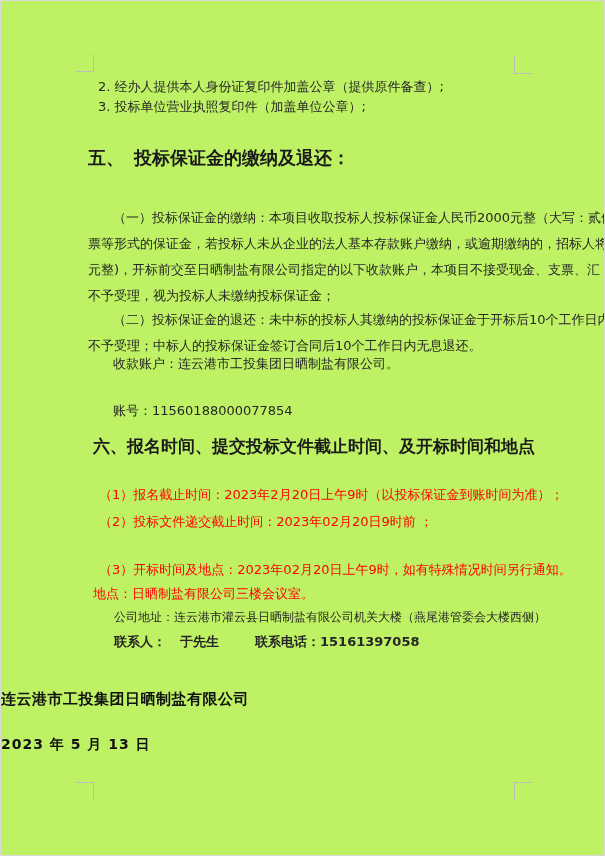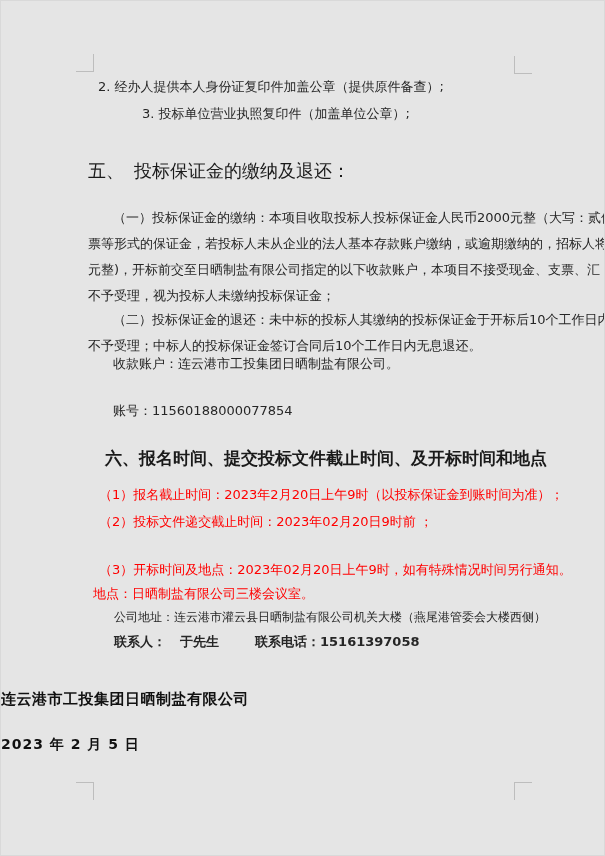--- a/index.html
+++ b/index.html
@@ -1,45 +1,45 @@
 <!DOCTYPE html>
 <html><head>
 <meta charset="utf-8">
 <style>
   html,body { margin:0; padding:0; background:#ffffff; }
   .page {
-    position:relative; width:605px; height:856px; background:#e5e5e5;
+    position:relative; width:605px; height:856px; background:#bef264;
     box-sizing:border-box; border:1px solid #d9d9d9; overflow:hidden;
     font-family:"DejaVu Sans","Liberation Sans",sans-serif; color:#262626;
   }
   .crop { position:absolute; width:17px; height:17px; }
   .crop.tl { left:75px; top:53px;  border-right:1px solid #bdbdbd; border-bottom:1px solid #bdbdbd; }
   .crop.tr { left:513px; top:55px; border-left:1px solid #bdbdbd;  border-bottom:1px solid #bdbdbd; }
   .crop.bl { left:75px; top:781px; border-right:1px solid #bdbdbd; border-top:1px solid #bdbdbd; }
   .crop.br { left:513px; top:781px; border-left:1px solid #bdbdbd;  border-top:1px solid #bdbdbd; }
 
   .line { position:absolute; font-size:13px; line-height:19px; white-space:nowrap; }
   .top1 { left:97px; top:76px; }
-  .top2 { left:97px; top:103px;margin-left:44px; }
+  .top2 { left:97px; top:96px; }
 
-  .h5 { position:absolute; left:87px; top:158px; margin:0; font-size:18px; font-weight:normal; color:#1a1a1a; white-space:nowrap; }
+  .h5 { position:absolute; left:87px; top:145px; margin:0; font-size:18px; font-weight:bold; color:#1a1a1a; white-space:nowrap; }
   .h5 .num { margin-right:10px; }
 
   .para { position:absolute; left:87px; width:430px; font-size:13px; }
   .para .pline { line-height:26px; white-space:nowrap; }
   .para .indent { padding-left:25px; }
   .p1 { top:204px; }
   .p2 { top:306px; }
 
   .acct { position:absolute; left:112px; font-size:13px; line-height:19px; white-space:nowrap; }
   .acct1 { top:353px; }
   .acct2 { top:377px; }
   .acct3 { top:400px; }
 
-  .h6 { position:absolute; left:92px; top:434px; margin:12px; font-size:17px; font-weight:bold; color:#1a1a1a; white-space:nowrap; }
+  .h6 { position:absolute; left:92px; top:434px; margin:0; font-size:17px; font-weight:bold; color:#1a1a1a; white-space:nowrap; }
 
   .red { position:absolute; left:92px; font-size:13px; line-height:19px; white-space:nowrap; color:#ff0000; }
   .r1 { top:484px; padding-left:6px; }
   .r2 { top:511px; padding-left:6px; }
   .r3 { top:536px; }
   .r4 { top:559px; padding-left:6px; }
   .r5 { top:583px; }
 
   .addr { position:absolute; left:113px; top:607px; font-size:12px; line-height:19px; white-space:nowrap; }
   .contact { position:absolute; left:113px; top:631px; font-size:13px; line-height:19px; white-space:nowrap;font-weight:bold; }
@@ -89,15 +89,15 @@
   <div class="red r4">（3）开标时间及地点：2023年02月20日上午9时，如有特殊情况时间另行通知。</div>
   <div class="red r5">地点：日晒制盐有限公司三楼会议室。</div>
 
   <div class="addr">公司地址：连云港市灌云县日晒制盐有限公司机关大楼（燕尾港管委会大楼西侧）</div>
 
   <div class="contact">
     <span>联系人：</span><span class="cname">于先生</span><span class="plabel">联系电话：</span><span>15161397058</span>
   </div>
 
   <div class="sig company">连云港市工投集团日晒制盐有限公司</div>
-  <div class="sig date">2023 年 2 月 5 日</div>
+  <div class="sig date">2023 年 5 月 13 日</div>
 
 </div>
 
 </body></html>

